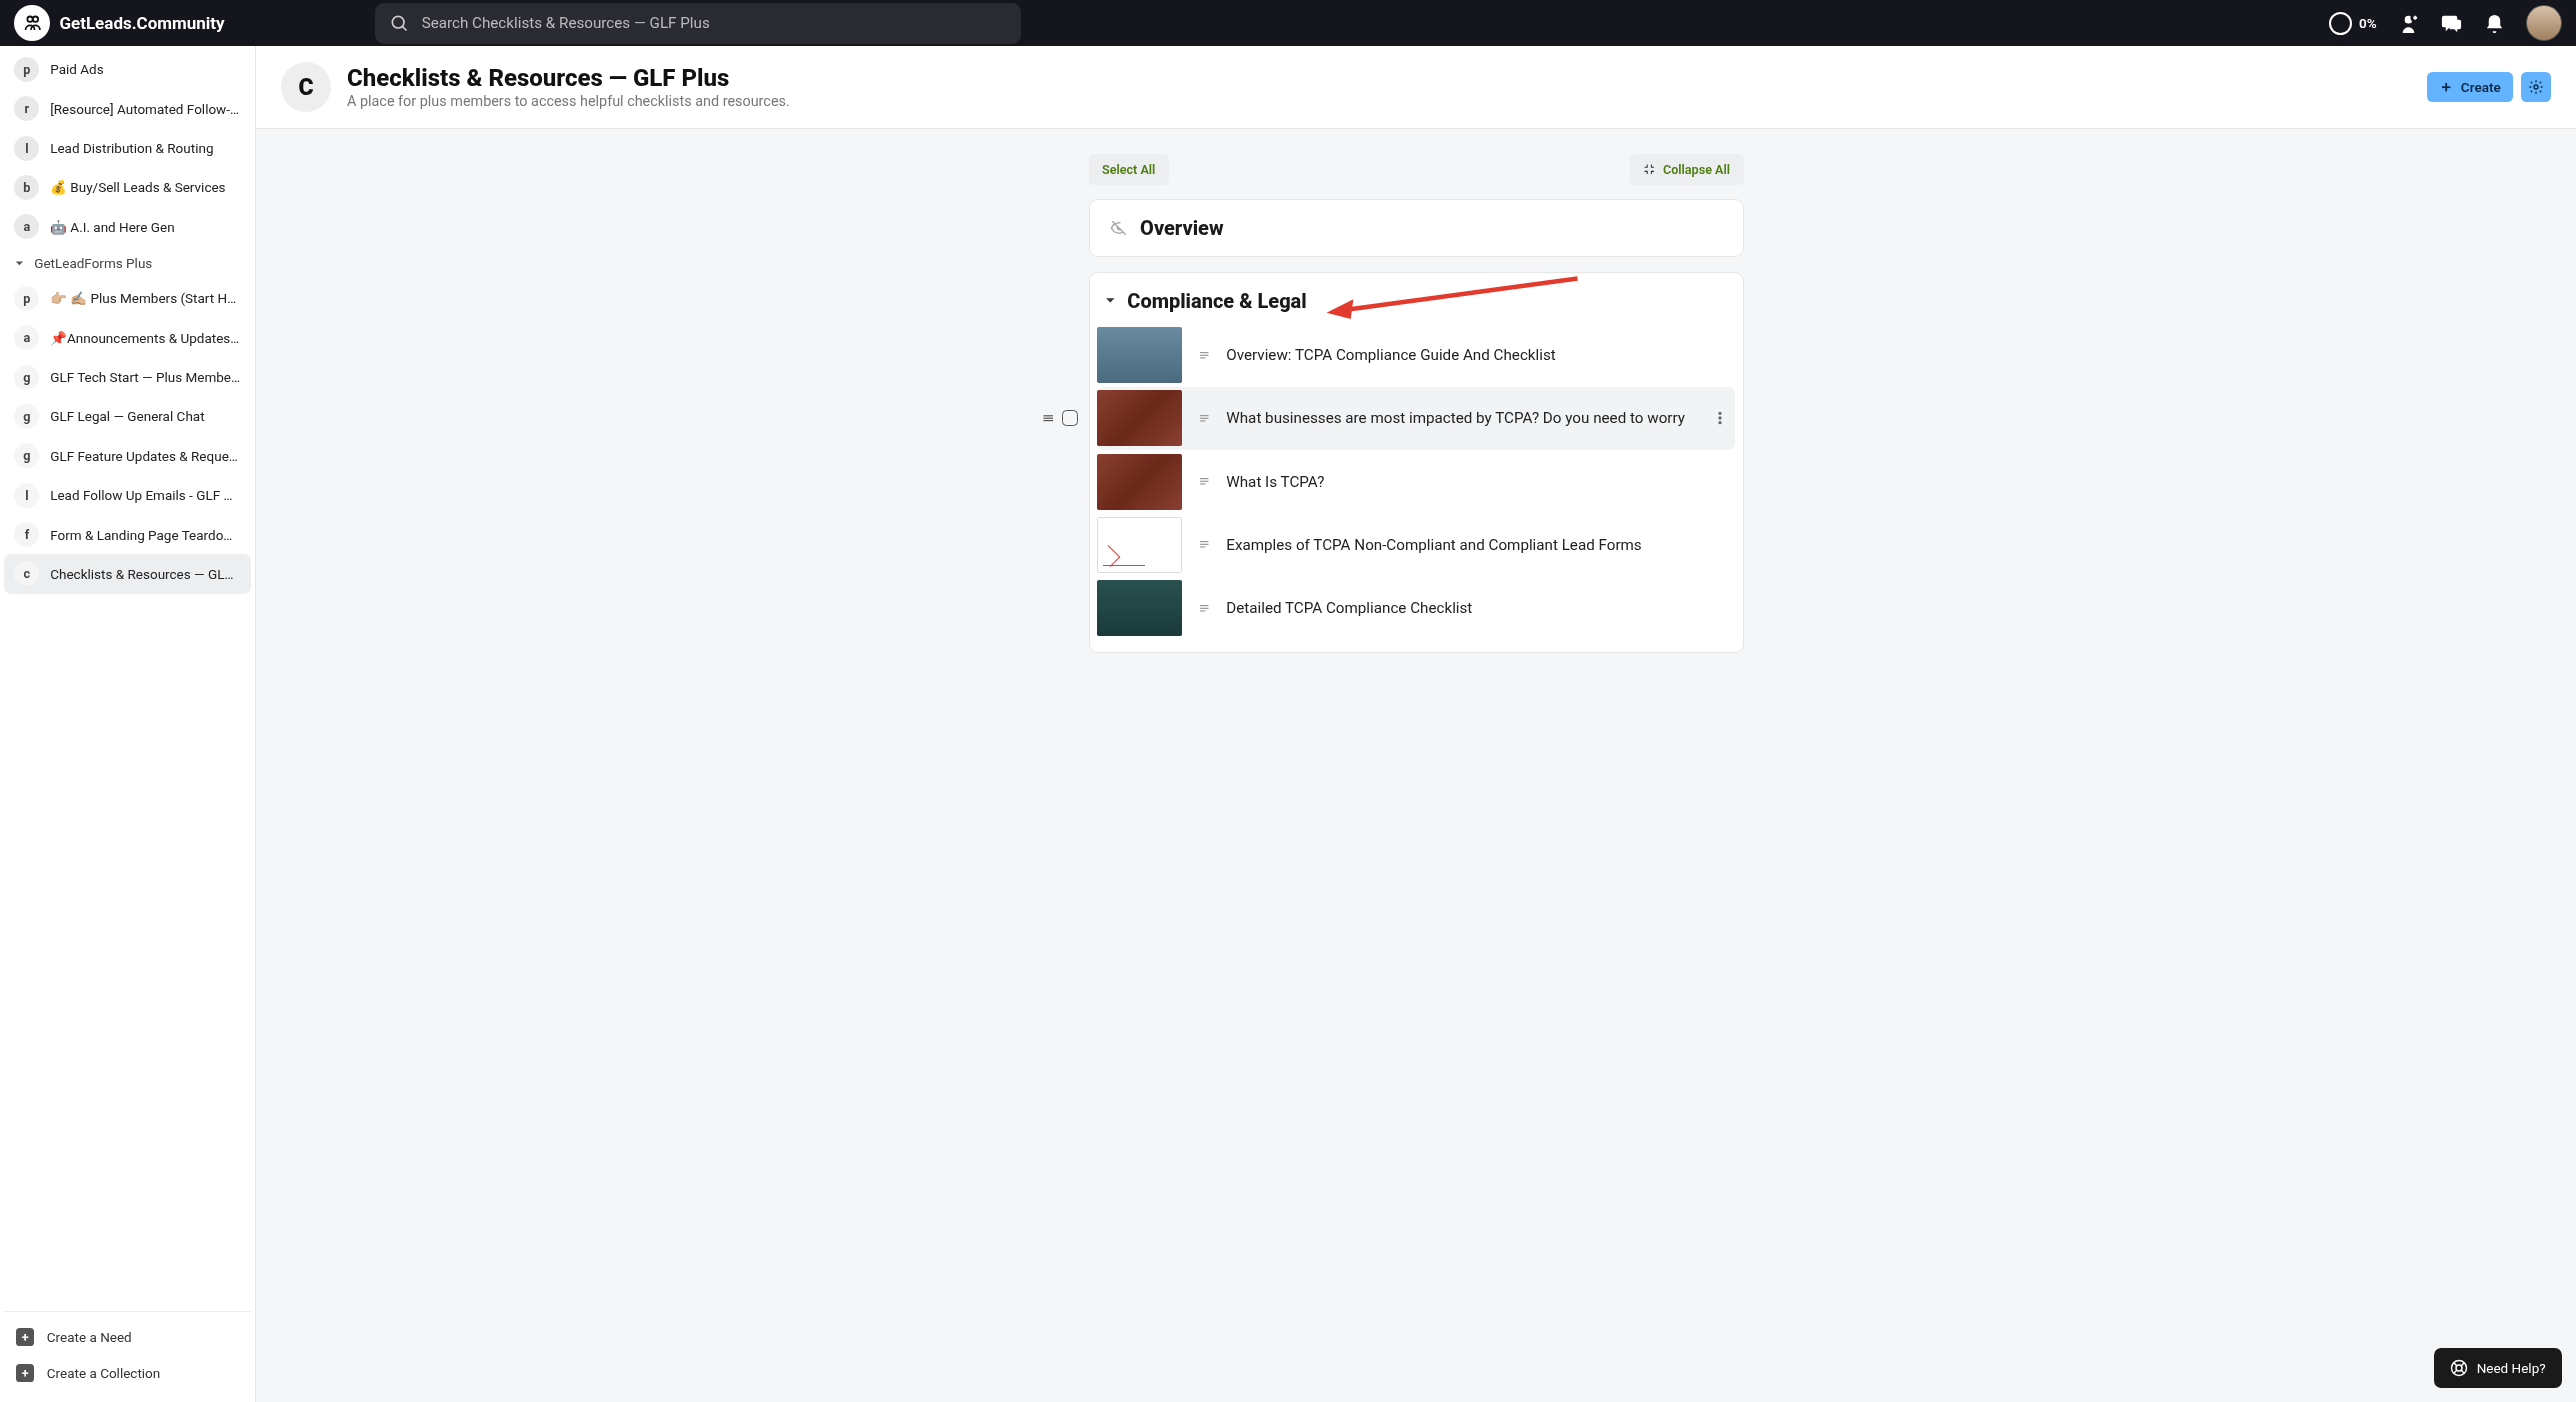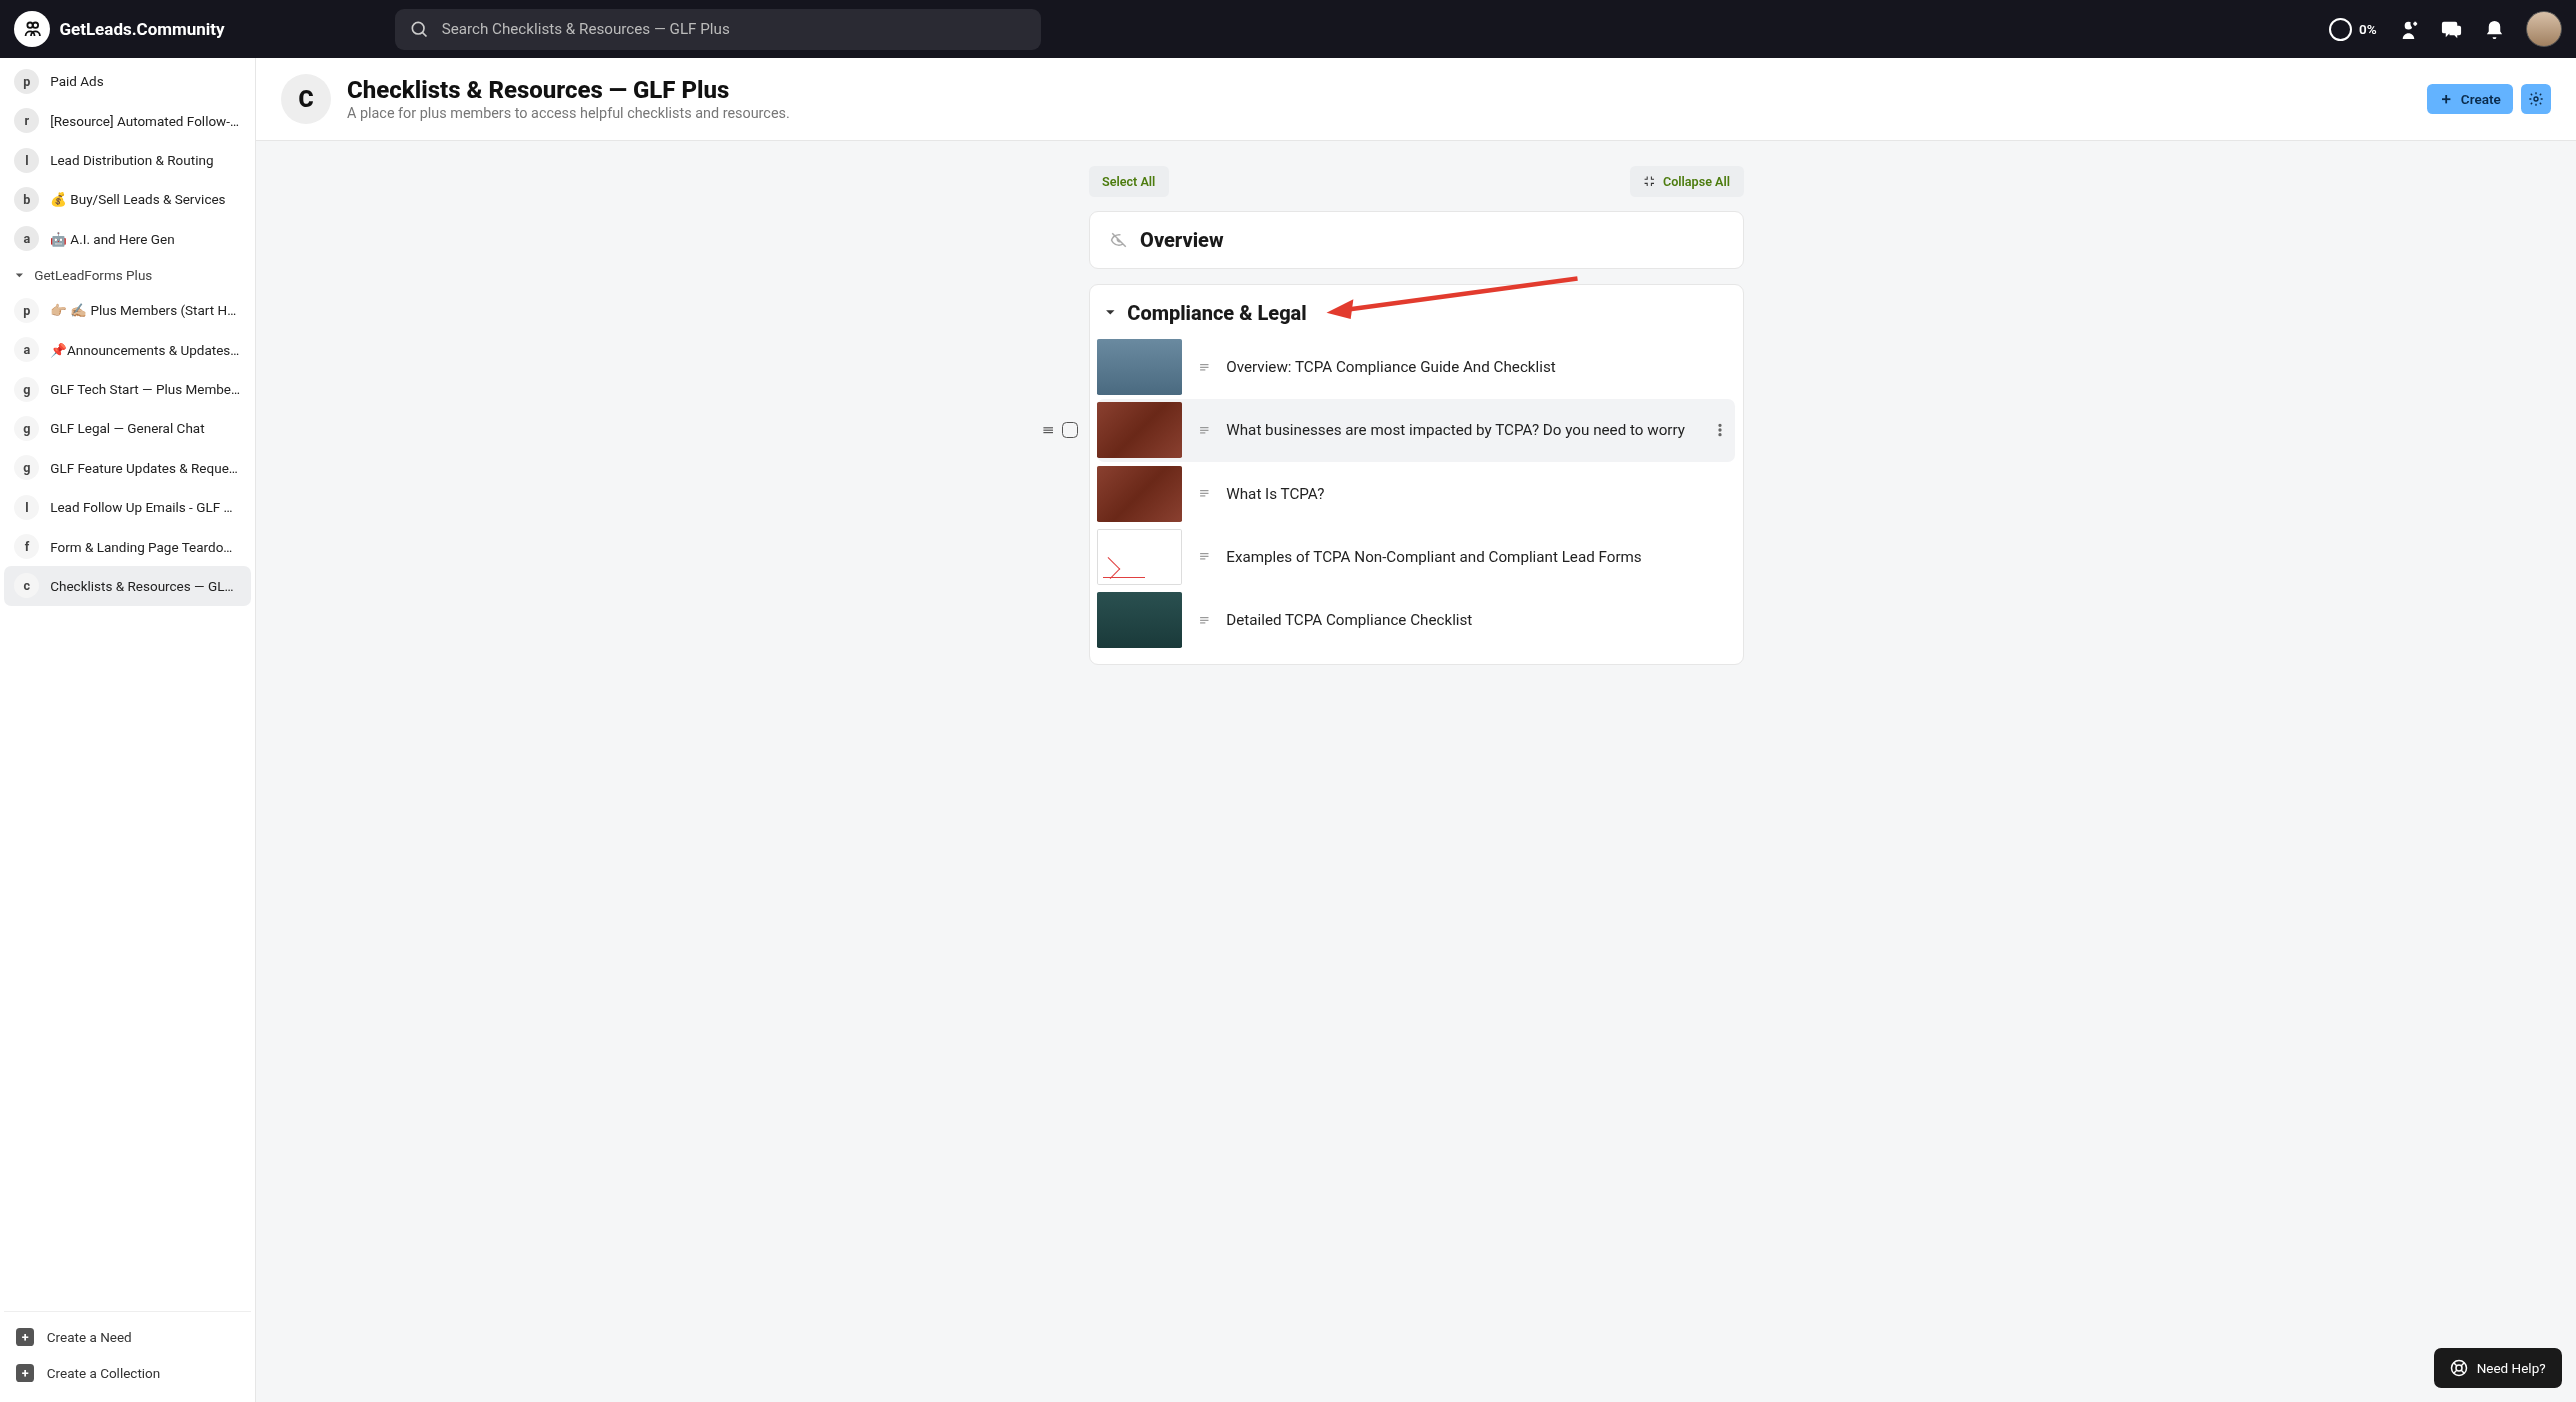--- a/index.html
+++ b/index.html
@@ -1,19 +1,19 @@
 <!DOCTYPE html>
 <html style="font-size:14.4px"><head>
 <meta charset="utf-8">
 <style>
 * { margin: 0; padding: 0; box-sizing: border-box; font-family: -apple-system, BlinkMacSystemFont, "Segoe UI", Roboto, Helvetica, Arial, sans-serif; }
 body { background: #fff; color: #1a1a1a; overflow: hidden; }
 .app { width: 100vw; height: 100vh; display: flex; flex-direction: column; }
 
-.topbar { background: #15151e; height: 58px; display: flex; align-items: center; padding: 0 14.4px; gap: 31px; }
+.topbar { background: #15151e; height: 46px; display: flex; align-items: center; padding: 0 14.4px; gap: 11px; }
 .logo-wrap { display: flex; align-items: center; gap: 9px; }
 .logo-badge { width: 36px; height: 36px; border-radius: 50%; background: #fff; display:flex; align-items:center; justify-content:center; }
 .logo-badge svg { width: 21.5px; height: 21.5px; }
 .brand { color: #fff; font-weight: 700; font-size: 17px; }
 .search-wrap { flex: 1; display:flex; justify-content:flex-start; margin-left: 139px; }
 .search { background: #2a2a33; border-radius: 9px; height: 41px; width: 646px; display:flex; align-items:center; padding: 0 14.4px; gap: 12.6px; }
 .search svg { width: 20px; height: 20px; stroke: #ccc; }
 .search input { flex:1; background: transparent; border: none; outline: none; color: #bef264; font-size: 15.2px; }
 .search input::placeholder { color: #bbb; }
 .top-right { display:flex; align-items:center; gap: 20px; margin-left: auto; }

